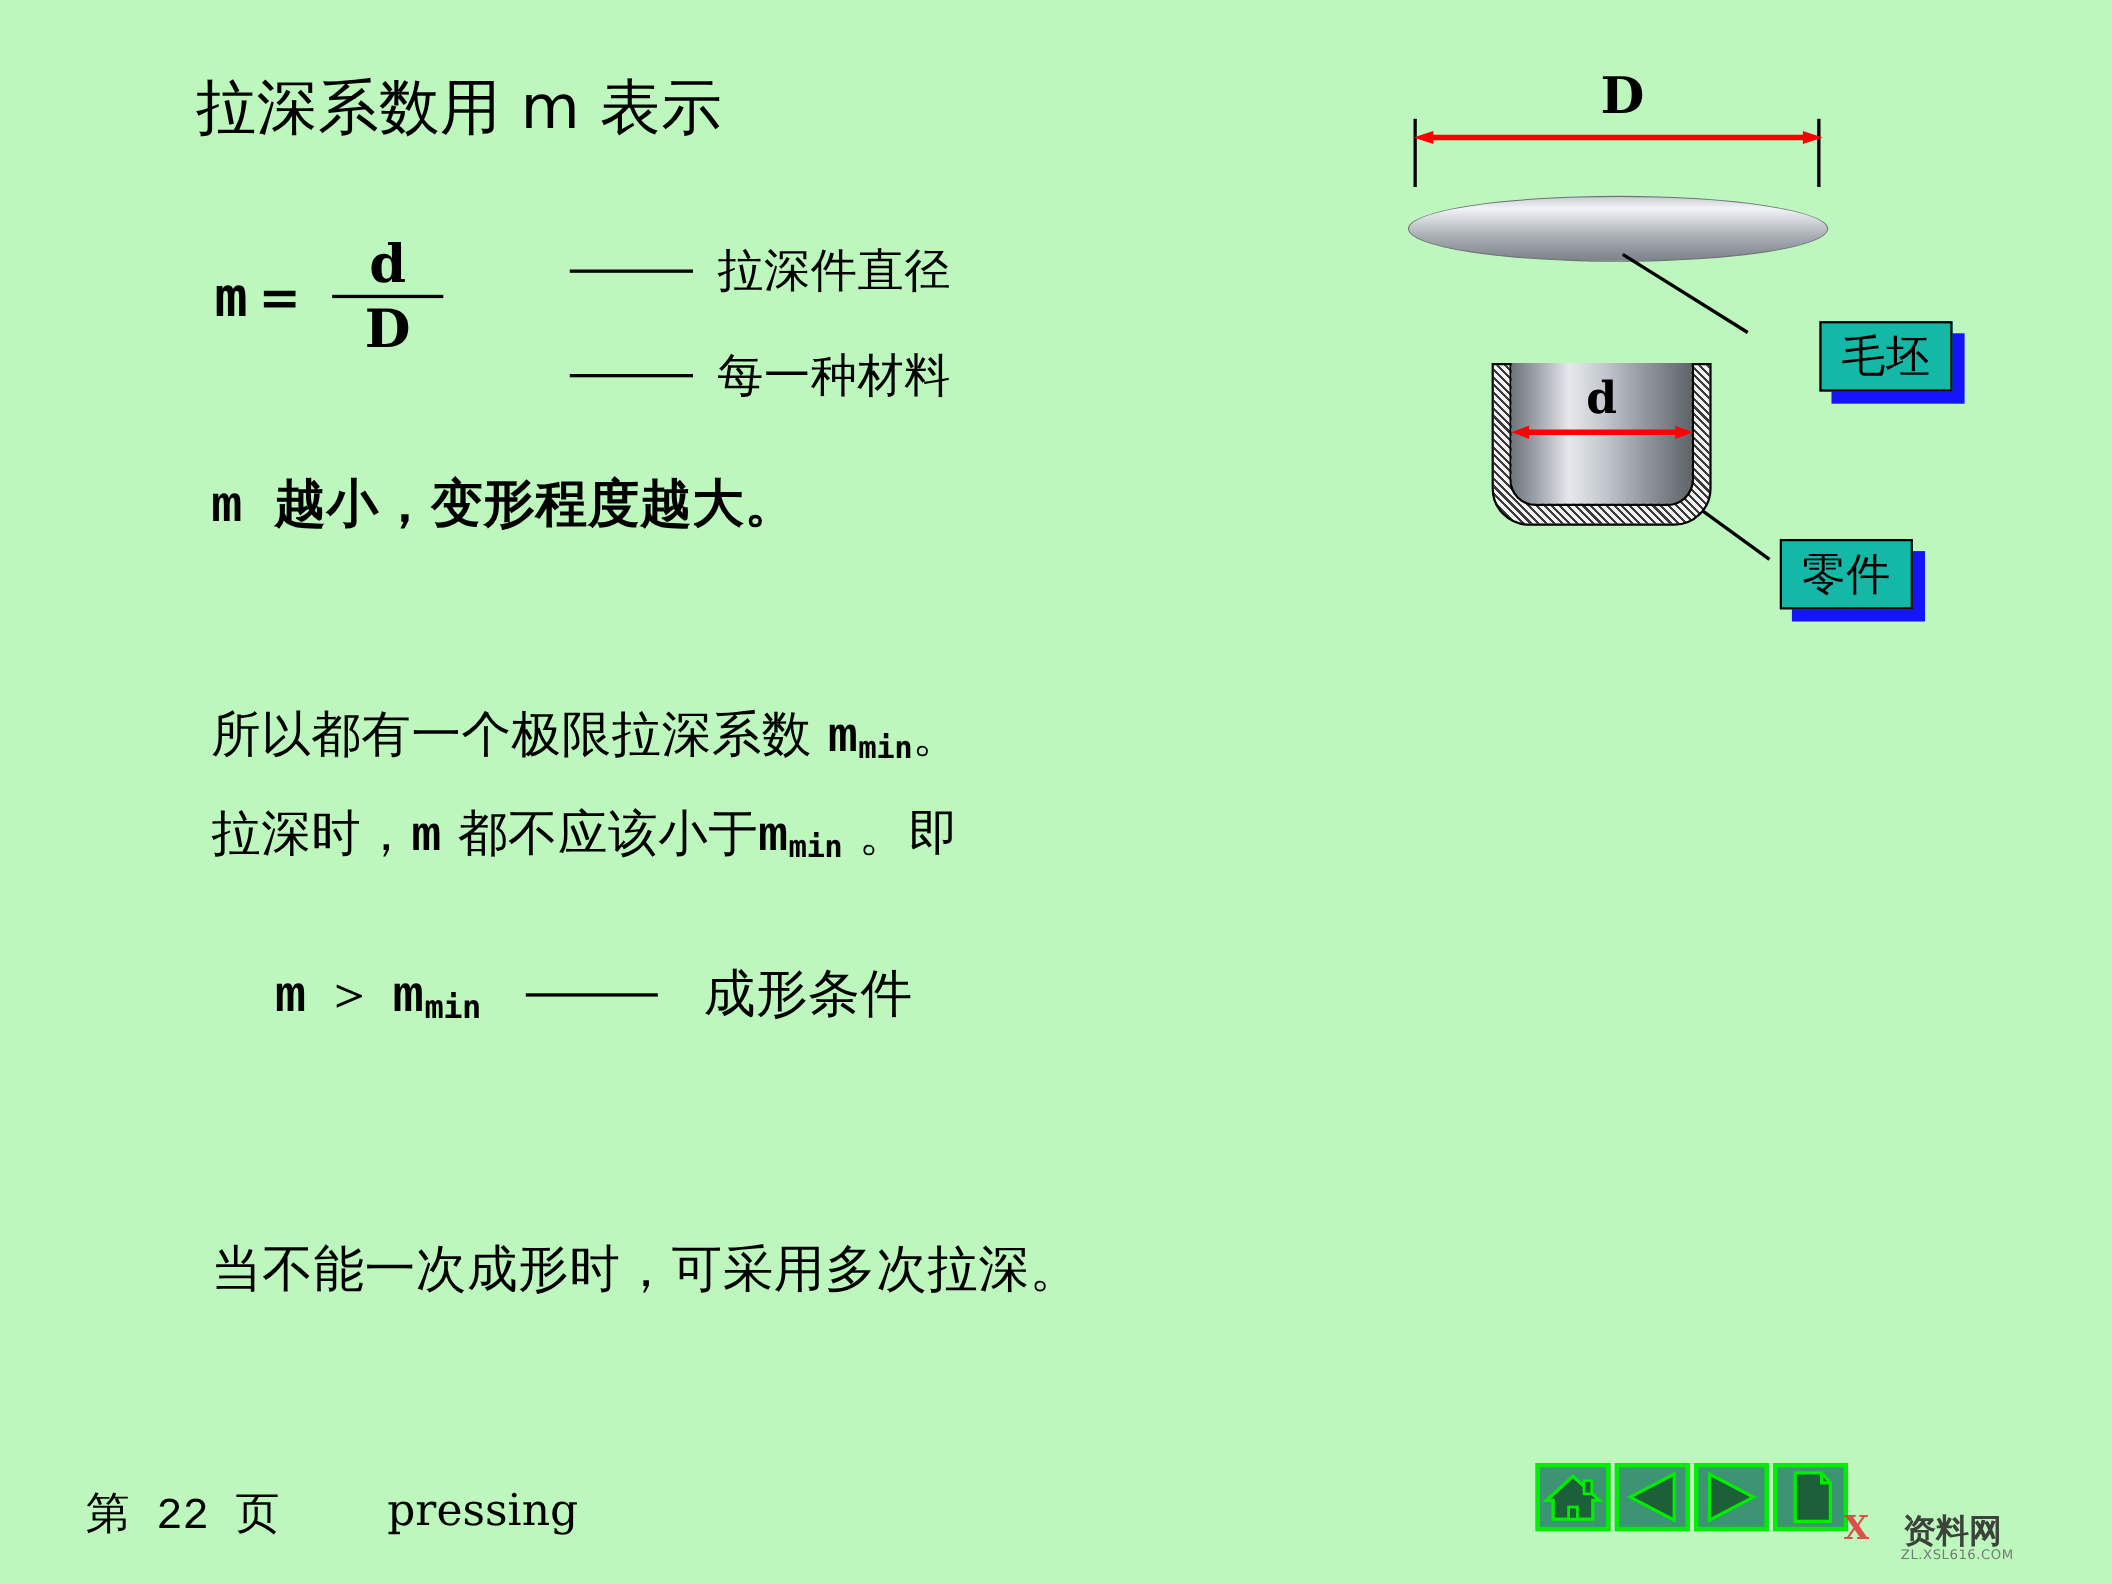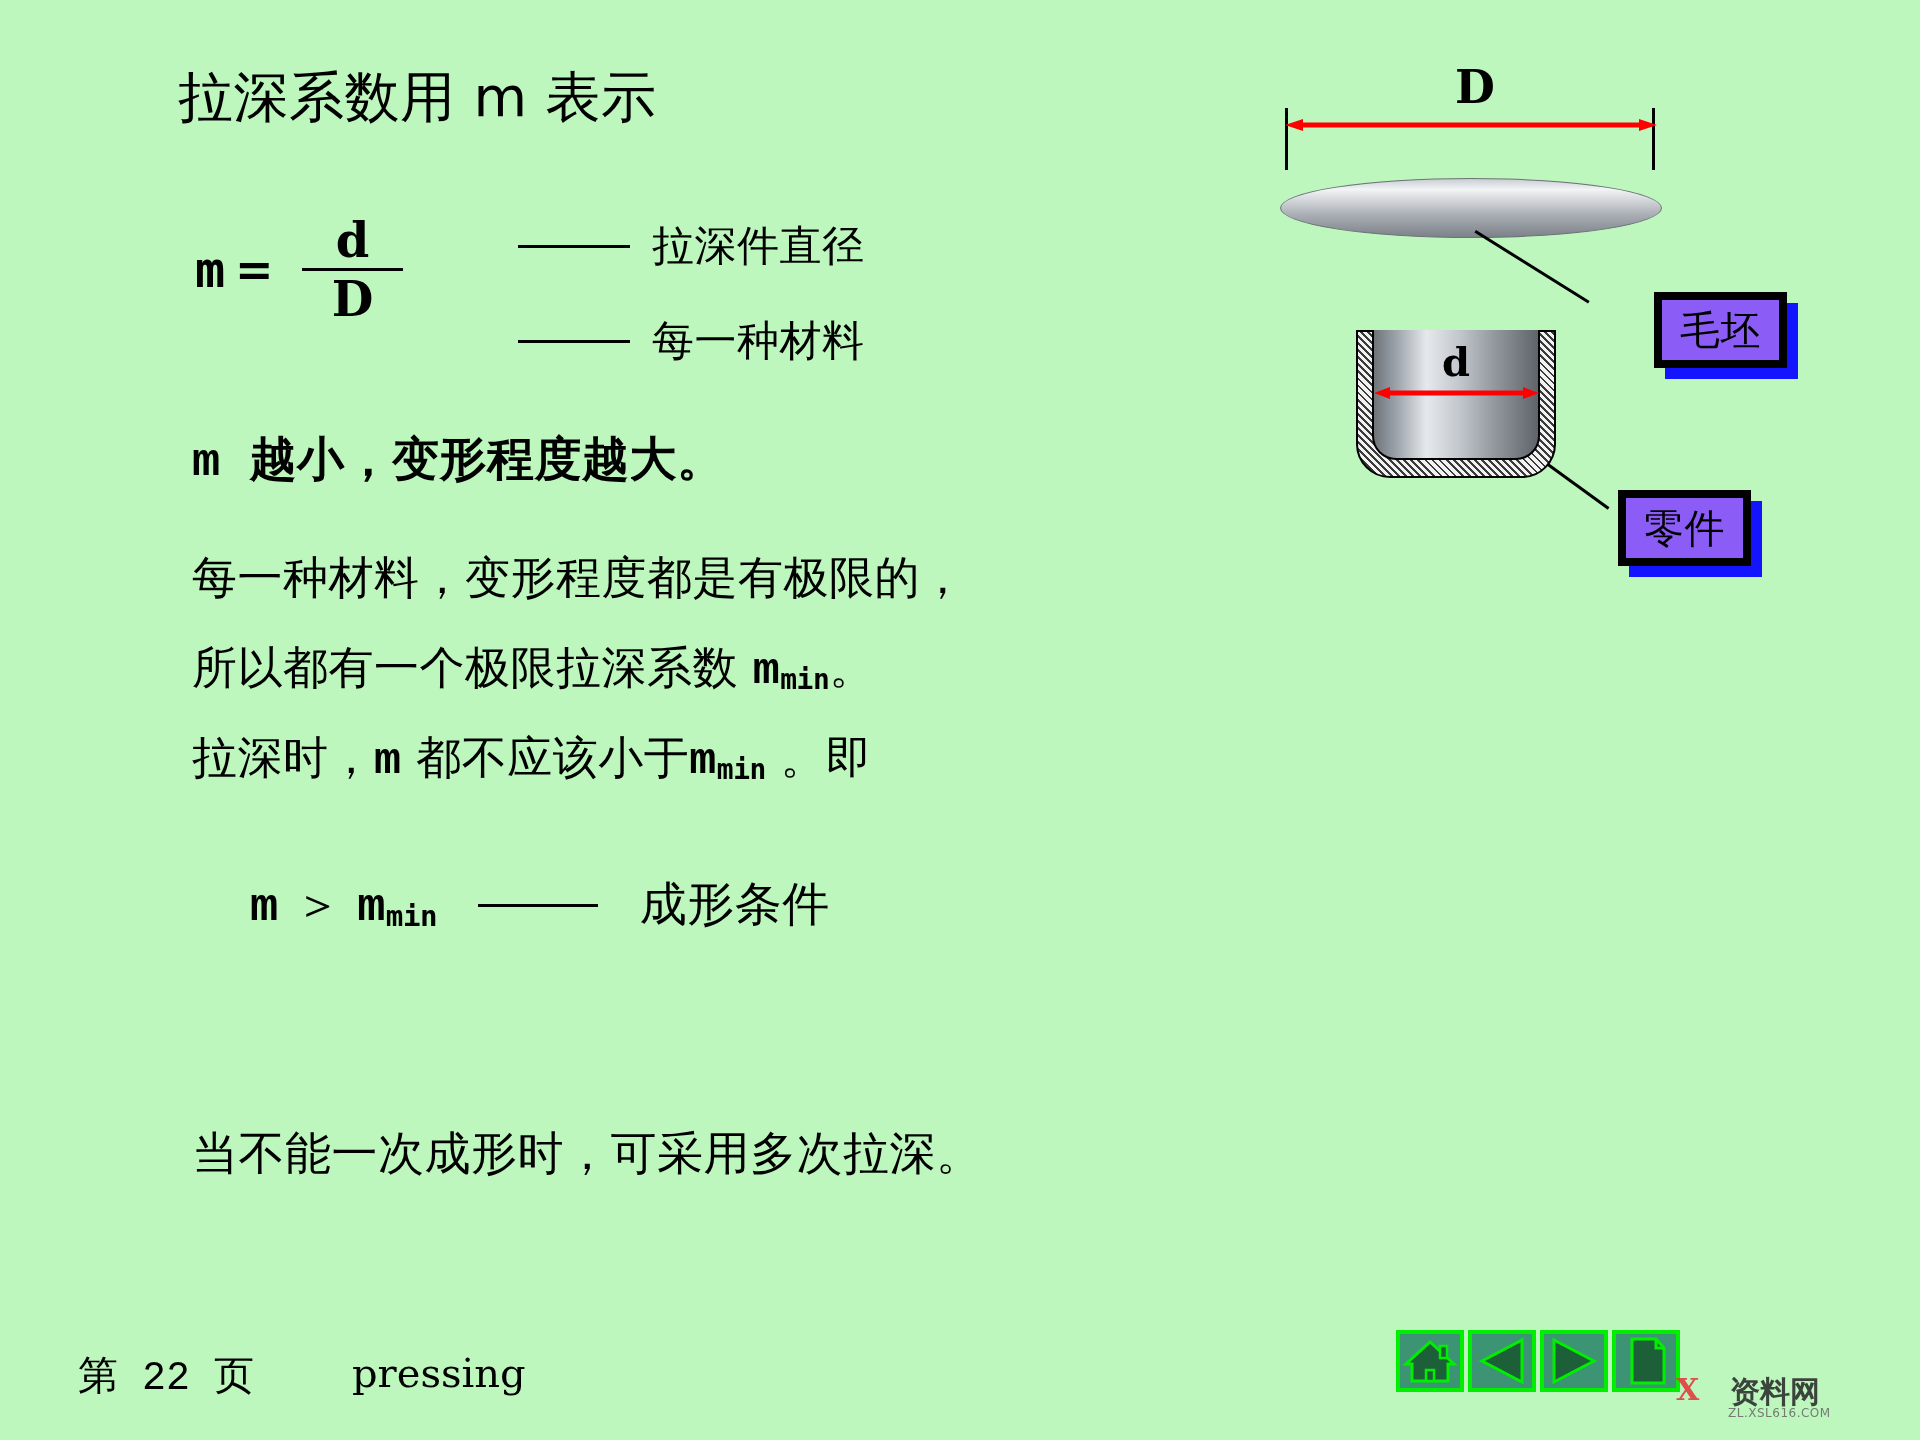--- a/index.html
+++ b/index.html
@@ -188,22 +188,22 @@
 
   
   .callout { position: absolute; }
   .callout .shadow {
     position: absolute; left: 11px; top: 11px;
     width: 100%; height: 100%;
     background: #1414ff;
   }
   .callout .box {
     position: relative;
-    background: #8b5cf6;
-    border: 8px solid #000000;
+    background: #14b8a6;
+    border: 2px solid #000000;
     padding: 8px 18px;
     font-size: 40px;
     line-height: 1.1;
     white-space: nowrap;
     color: #000;
   }
   #callout-blank { left: 414px; top: 232px; }
   #callout-part  { left: 378px; top: 430px; }
 
   
@@ -316,21 +316,20 @@
 
   <div id="lead-2" class="lead-row">
     <span class="lead-line"></span>
     <span class="lead-label cn">每一种材料</span>
   </div>
 
   <div id="p-smaller" class="para cn">
     <span class="m-sym">m  越小，变形程度越大。</span>
   </div>
 
-  <div id="p-line1" class="para cn">每一种材料，变形程度都是有极限的，</div>
 
   <div id="p-line3" class="para cn">
     <span>拉深时，</span><span class="m-sym">m</span><span>  都不应该小于</span><span class="m-sym">m</span><span class="sub">min</span><span> 。即</span>
   </div>
 
   <div id="p-line2" class="para cn">
     <span>所以都有一个极限拉深系数 </span><span class="m-sym">m</span><span class="sub">min</span><span>。</span>
   </div>
 
   <div id="p-cond" class="para cn">

